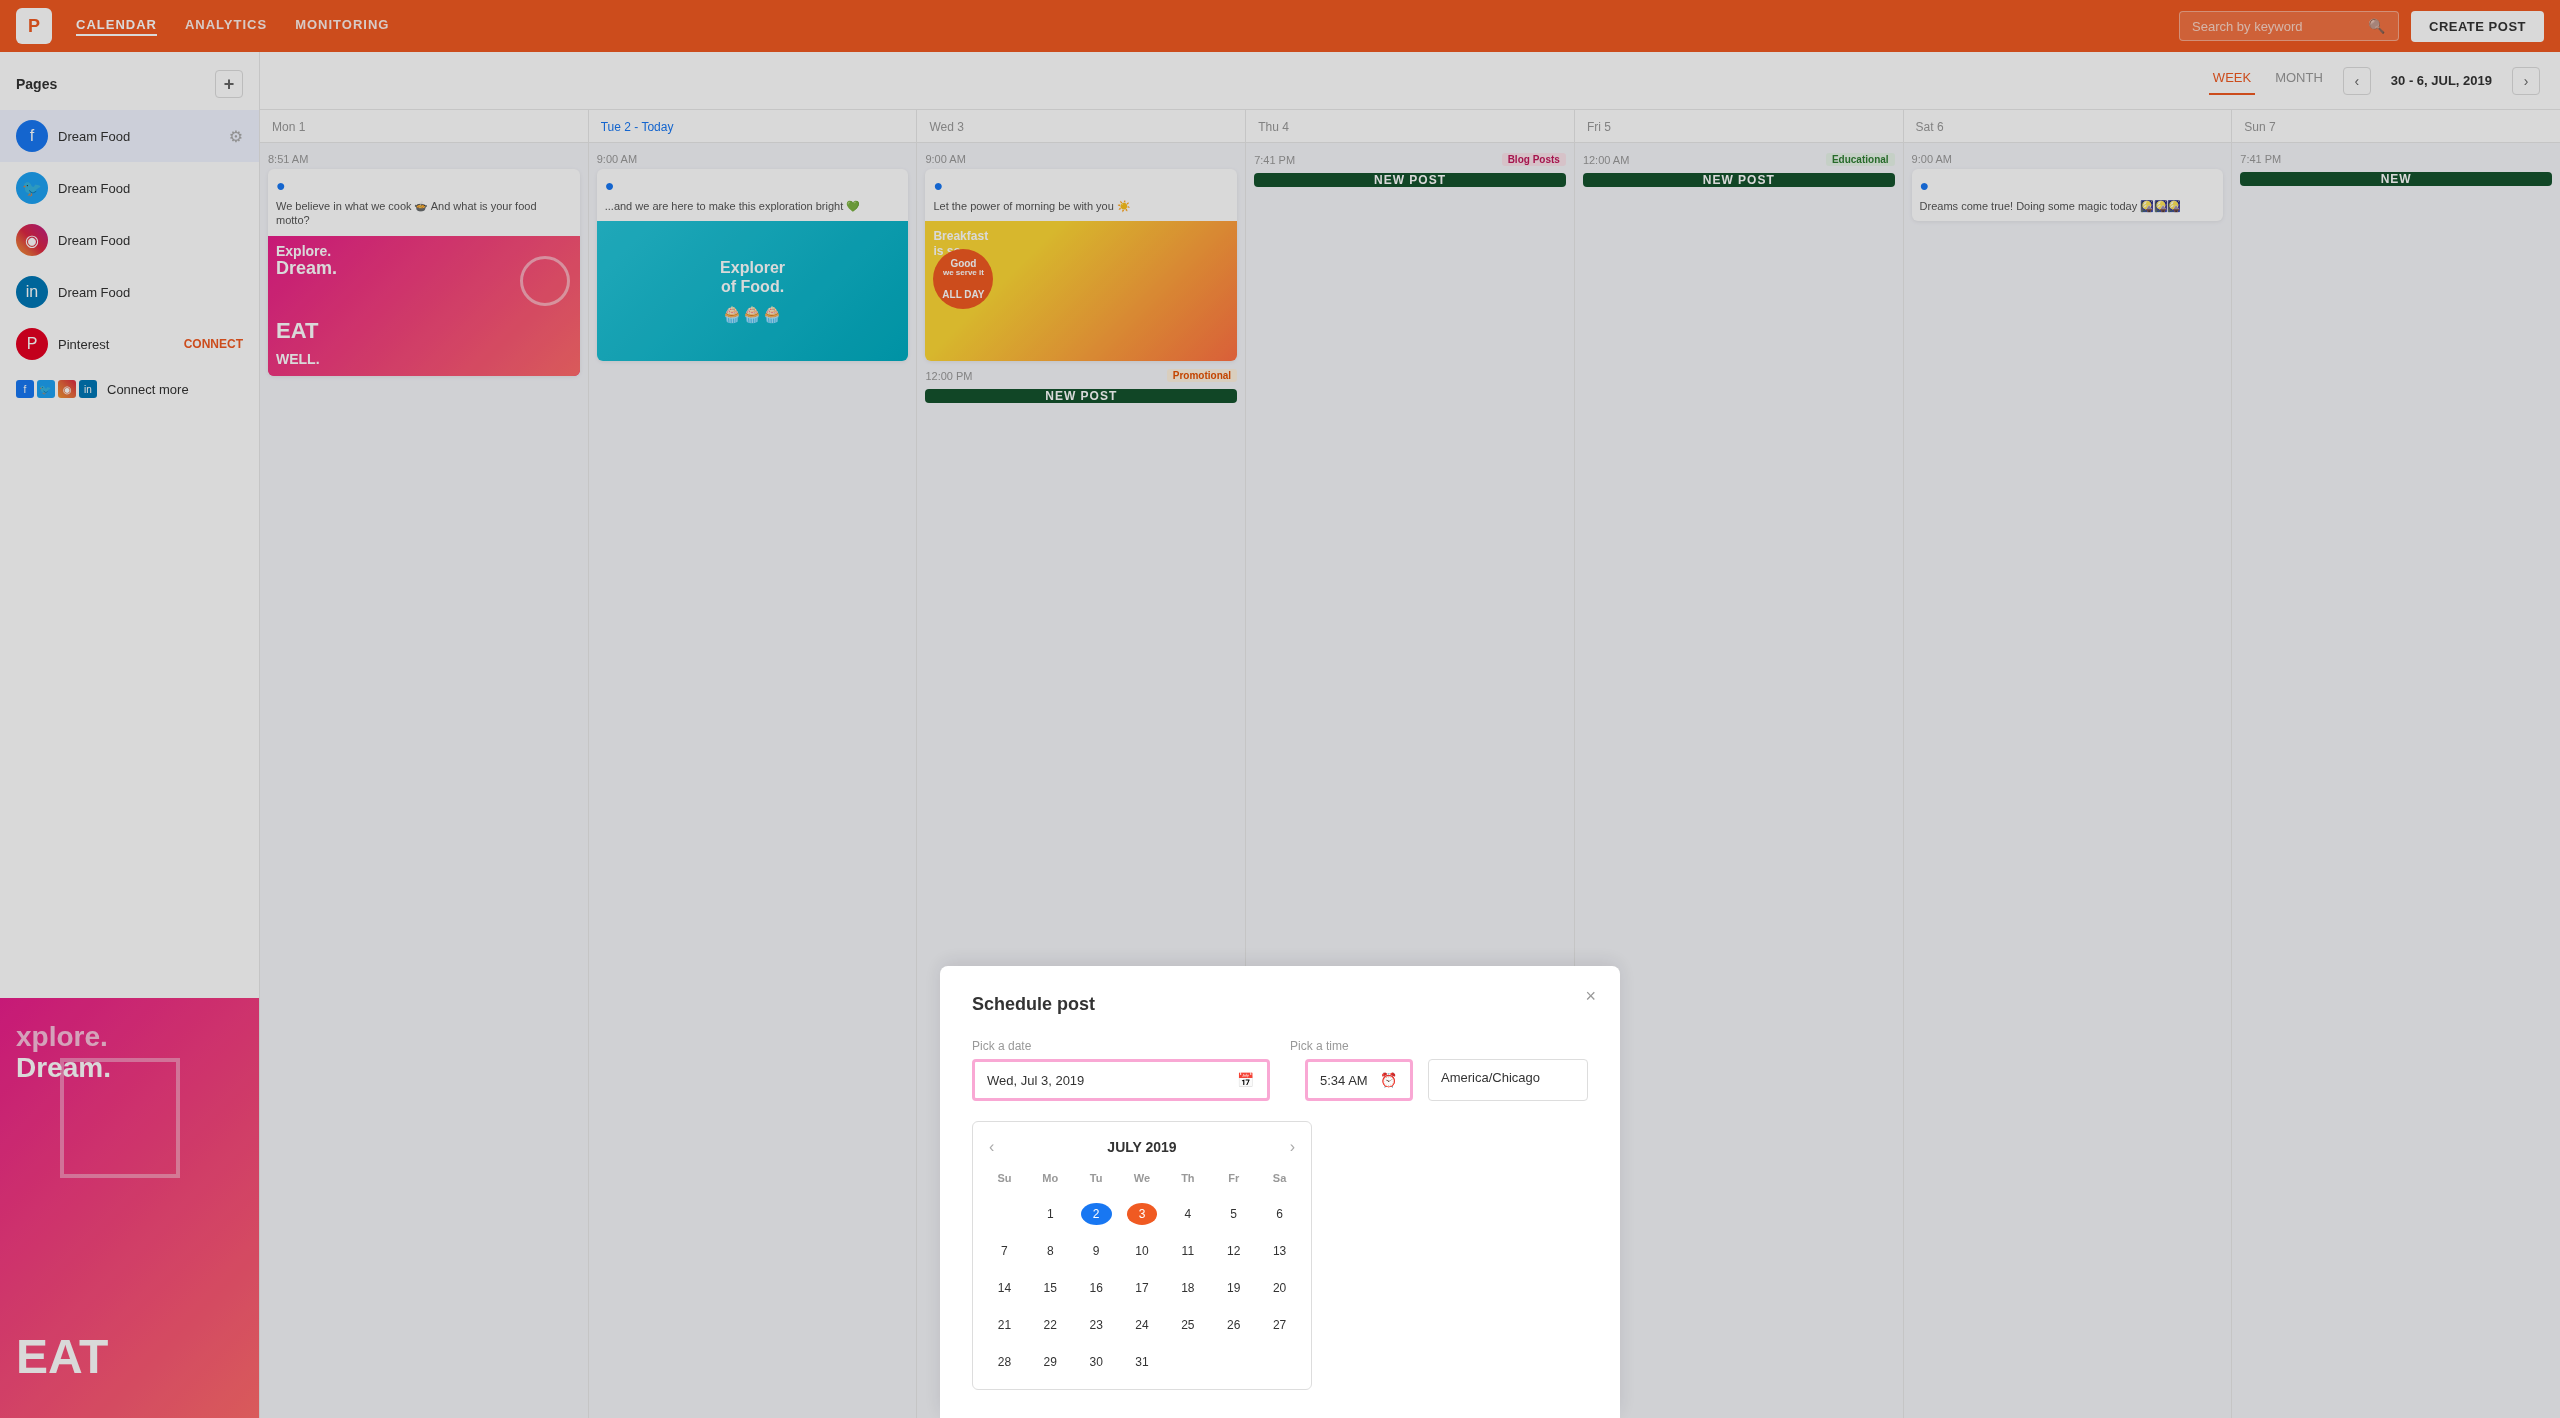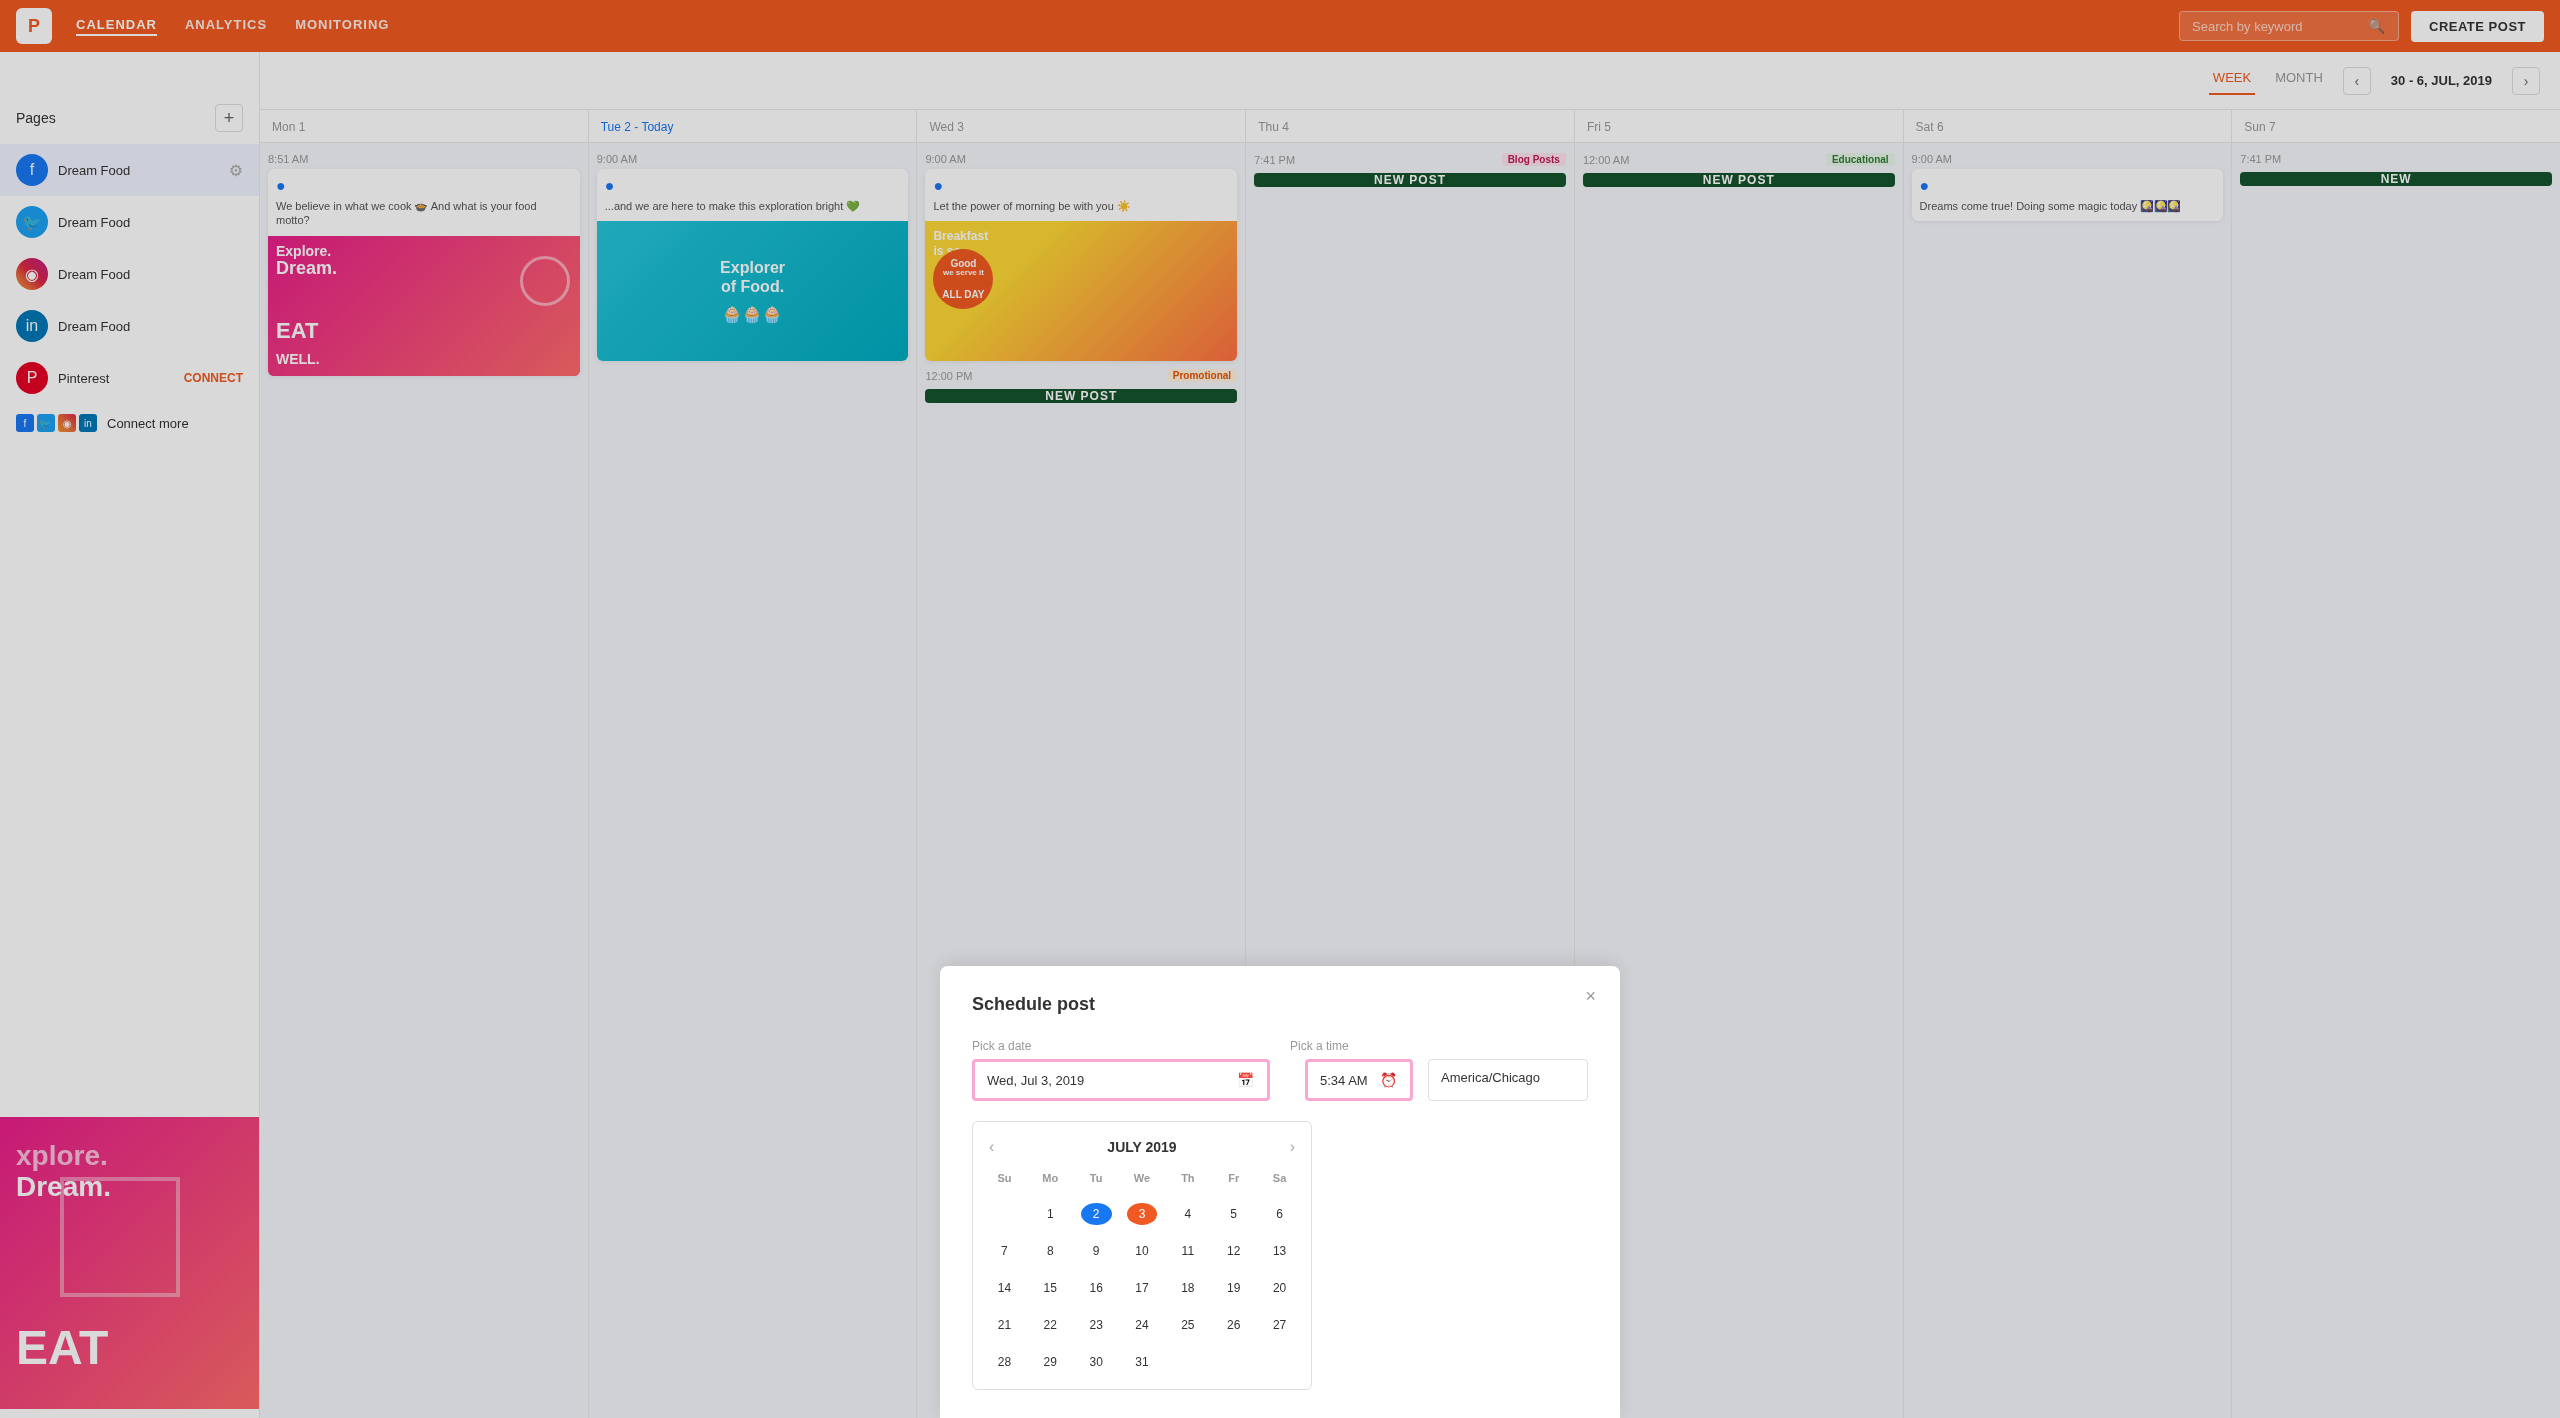--- a/index.html
+++ b/index.html
@@ -64,21 +64,21 @@
       width: 260px;
       background: white;
       border-right: 1px solid #e8e8e8;
       flex-shrink: 0;
       overflow-y: auto;
       position: relative;
     }
     .sidebar-header {
       display: flex; align-items: center; justify-content: space-between;
       padding: 18px 16px 12px;
-      font-size: 14px; font-weight: 400; color: #333; margin-top: 34px;
+      font-size: 14px; font-weight: 700; color: #333;
     }
     .add-btn {
       width: 28px; height: 28px; border: 1px solid #ddd;
       border-radius: 4px; display: flex; align-items: center; justify-content: center;
       cursor: pointer; font-size: 18px; color: #666;
     }
     .page-item {
       display: flex; align-items: center; padding: 10px 16px;
       cursor: pointer; gap: 10px;
     }
@@ -101,22 +101,22 @@
     }
     .connect-more-icons { display: flex; gap: 3px; }
     .connect-more-icon {
       width: 18px; height: 18px; border-radius: 3px;
       font-size: 10px; display: flex; align-items: center; justify-content: center; color: white;
     }
 
     
     .sidebar-preview {
       position: absolute;
-      bottom: 9px; left: 0; right: 0;
-      height: 292px;
+      bottom: 0; left: 0; right: 0;
+      height: 420px;
       background: linear-gradient(135deg, #e91e8c 0%, #ff6b6b 100%);
       overflow: hidden;
     }
 
     
     .calendar-area {
       flex: 1;
       display: flex;
       flex-direction: column;
       overflow: hidden;

